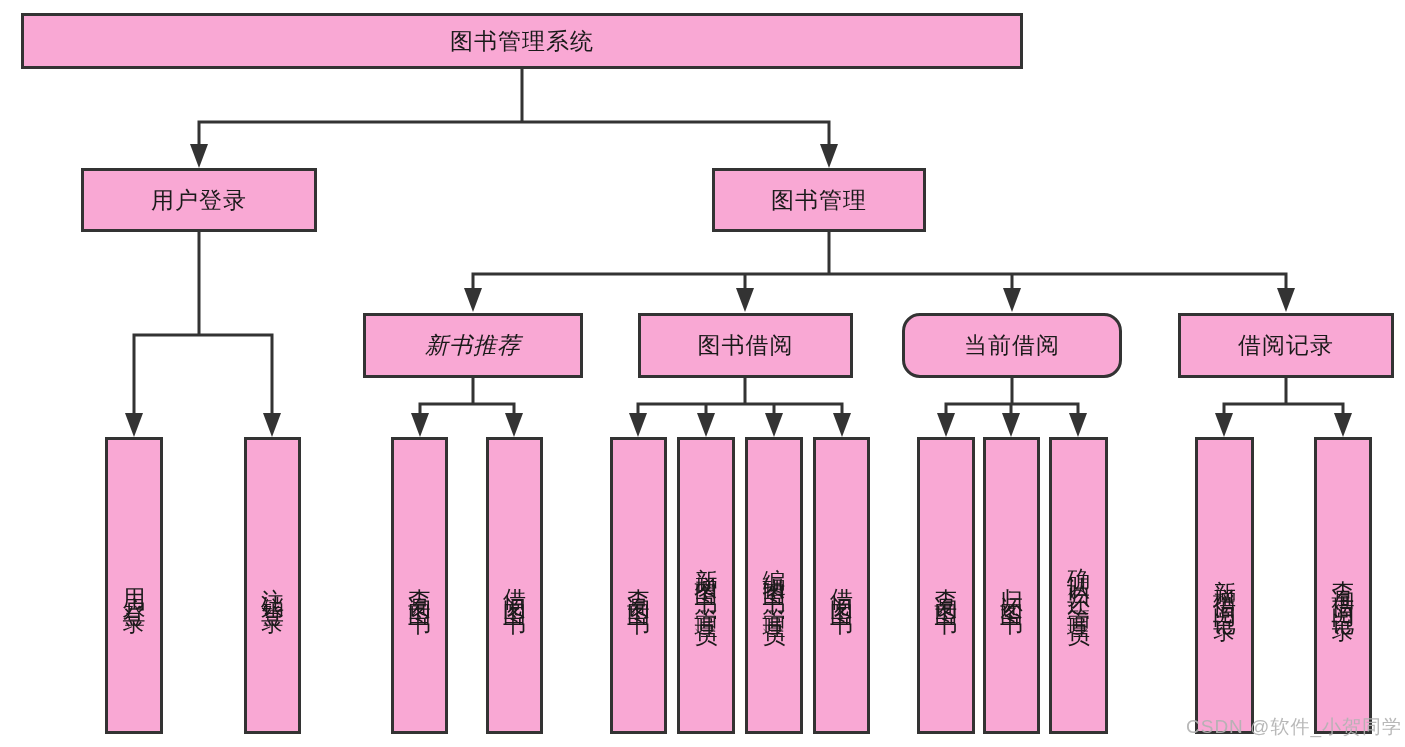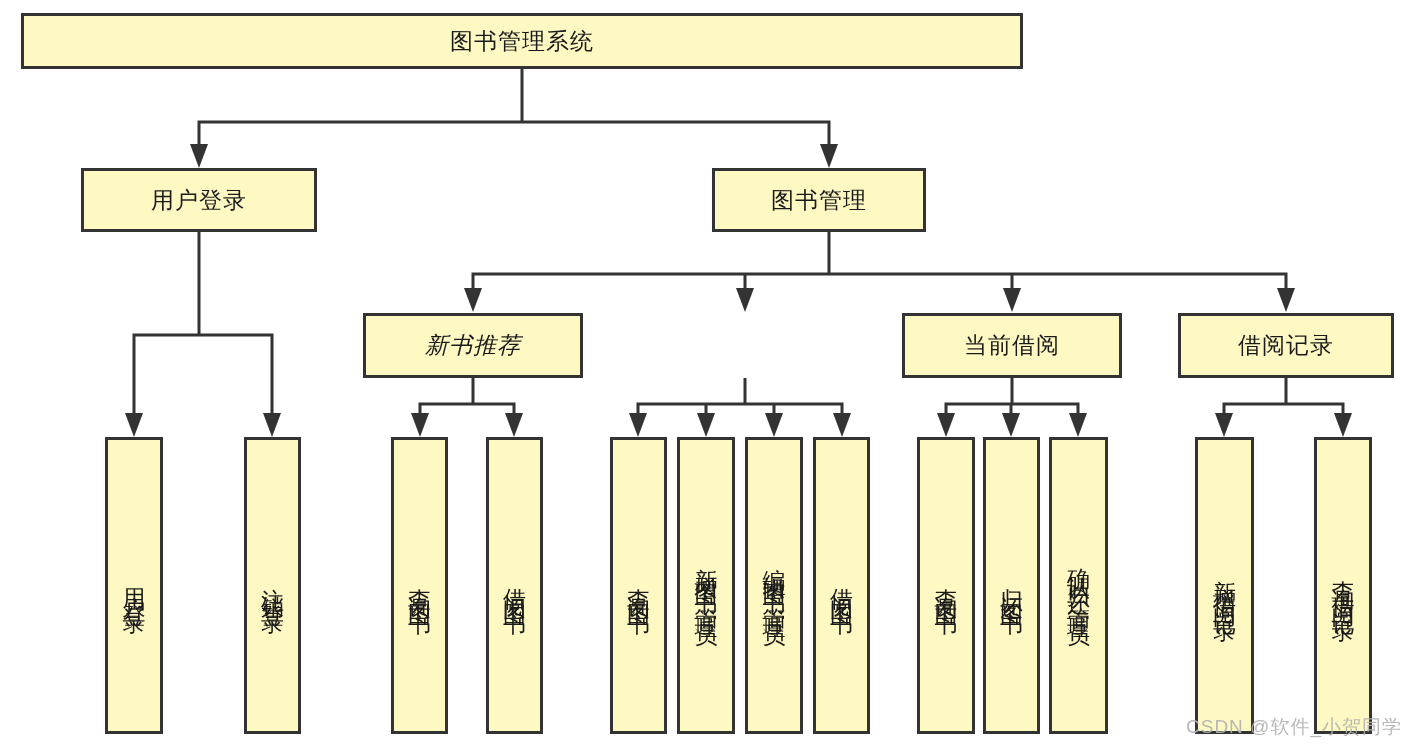--- a/index.html
+++ b/index.html
@@ -12,21 +12,21 @@
     overflow: hidden;
   }
   #connectors {
     position: absolute;
     left: 0; top: 0;
     width: 1405px; height: 747px;
   }
   .node {
     position: absolute;
     box-sizing: border-box;
-    background: #fef9c3;
+    background: #f9a8d4;
     border: 3px solid #333333;
     display: flex;
     align-items: center;
     justify-content: center;
     color: #1a1a1a;
     text-align: right;
   }
   .node.h {
     font-size: 23px;
     letter-spacing: 1px;
@@ -97,21 +97,22 @@
       <path d="M1334 413 H1352 L1343 437 Z"></path>
     </g>
   </svg>
 
   <div class="node h" style="left:21px; top:13px; width:1002px; height:56px;">图书管理系统</div>
 
   <div class="node h" style="left:81px; top:168px; width:236px; height:64px;">用户登录</div>
   <div class="node h" style="left:712px; top:168px; width:214px; height:64px;">图书管理</div>
 
   <div class="node h" style="left:363px; top:313px; width:220px; height:65px;font-style:italic;">新书推荐</div>
-  <div class="node h" style="left:902px; top:313px; width:220px; height:65px;">当前借阅</div>
+  <div class="node h" style="left:638px; top:313px; width:215px; height:65px;">图书借阅</div>
+  <div class="node h" style="left:902px; top:313px; width:220px; height:65px;border-radius:18px;">当前借阅</div>
   <div class="node h" style="left:1178px; top:313px; width:216px; height:65px;">借阅记录</div>
 
   <div class="node v" style="left:105px; top:437px; width:58px; height:297px;">
     <span class="vtext">用户登录</span>
   </div>
   <div class="node v" style="left:244px; top:437px; width:57px; height:297px;">
     <span class="vtext">注销登录</span>
   </div>
 
   <div class="node v" style="left:391px; top:437px; width:57px; height:297px;">

